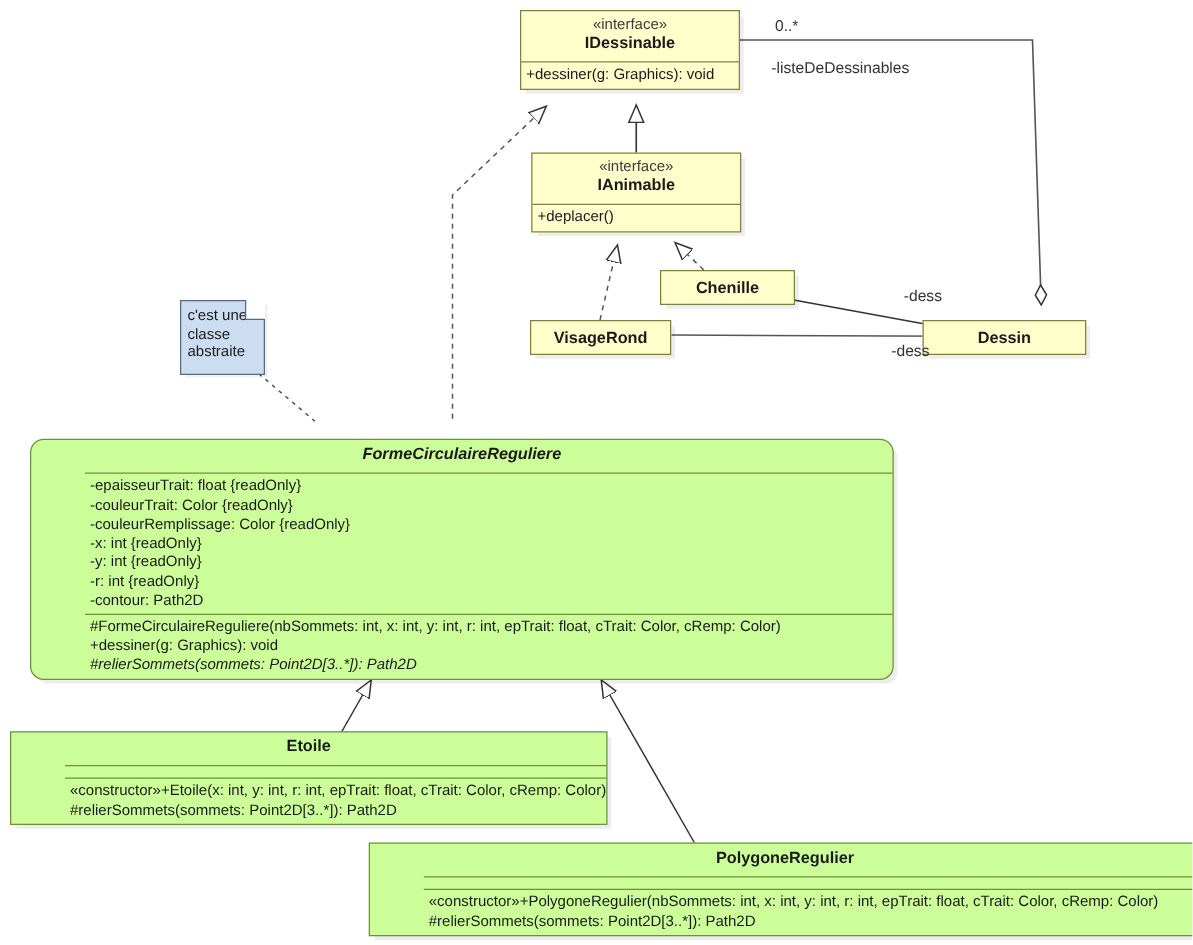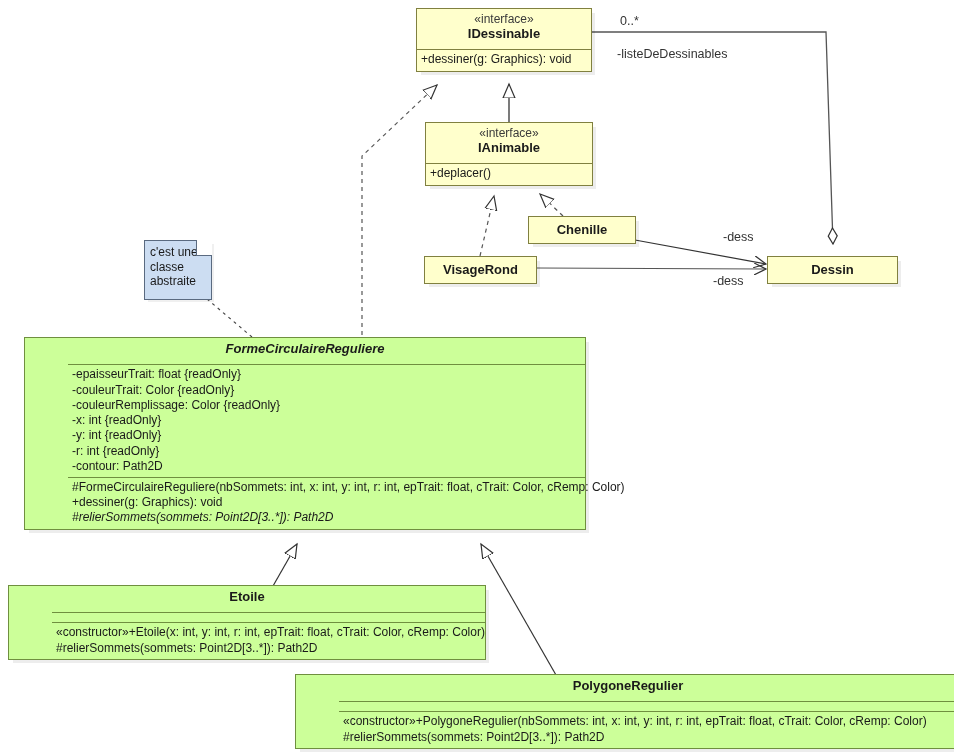--- a/index.html
+++ b/index.html
@@ -208,30 +208,30 @@
   </div>
 
   <div class="uml-box uml-simple" style="left:528px; top:216px; width:108px;">
     <div class="uml-title">Chenille</div>
   </div>
 
   <div class="uml-box uml-simple" style="left:424px; top:256px; width:113px;">
     <div class="uml-title">VisageRond</div>
   </div>
 
-  <div class="uml-box uml-simple" style="left:767px; top:256px; width:131px;">
+  <div class="uml-box uml-simple" style="left:738px; top:256px; width:131px;">
     <div class="uml-title">Dessin</div>
   </div>
 
   <div class="edge-label" style="left:620px; top:14px;">0..*</div>
   <div class="edge-label" style="left:617px; top:47px;">-listeDeDessinables</div>
   <div class="edge-label" style="left:723px; top:230px;">-dess</div>
   <div class="edge-label" style="left:713px; top:274px;">-dess</div>
 
-  <div class="uml-box green" style="left:24px; top:337px; width:562px;">
+  <div class="uml-box green" style="left:24px; top:351px; width:691px;border-radius:11px;">
     <div class="uml-title italic">FormeCirculaireReguliere</div>
     <div class="compartment">
       <div class="member">-epaisseurTrait: float {readOnly}</div>
       <div class="member">-couleurTrait: Color {readOnly}</div>
       <div class="member">-couleurRemplissage: Color {readOnly}</div>
       <div class="member">-x: int {readOnly}</div>
       <div class="member">-y: int {readOnly}</div>
       <div class="member">-r: int {readOnly}</div>
       <div class="member">-contour: Path2D</div>
     </div>

